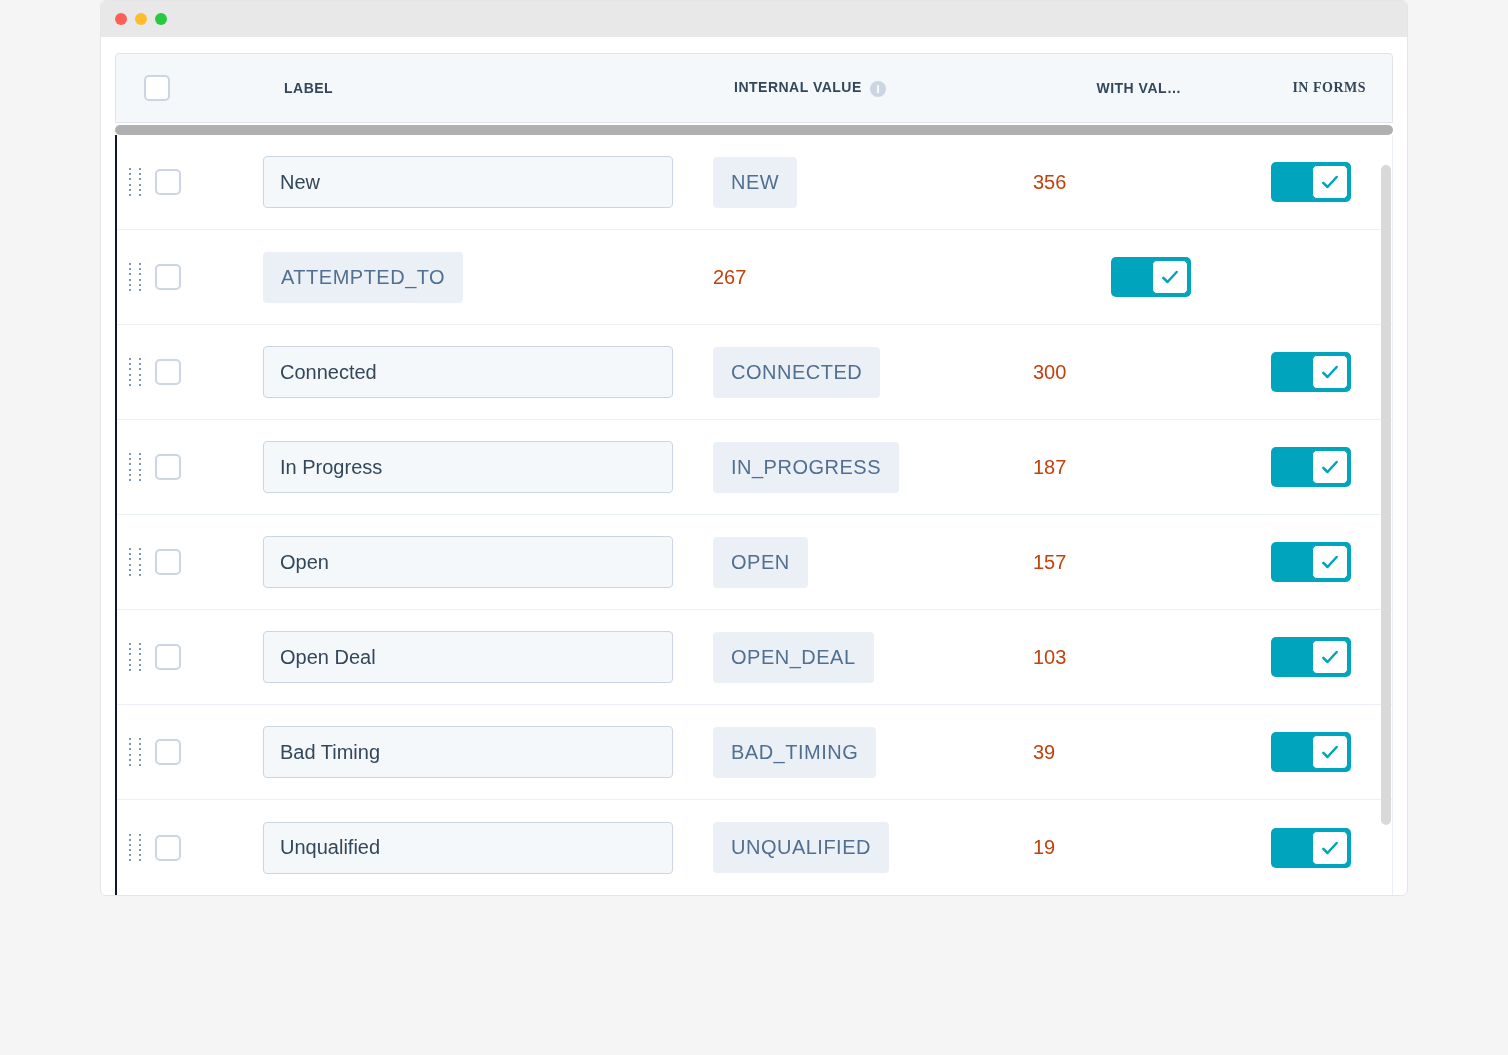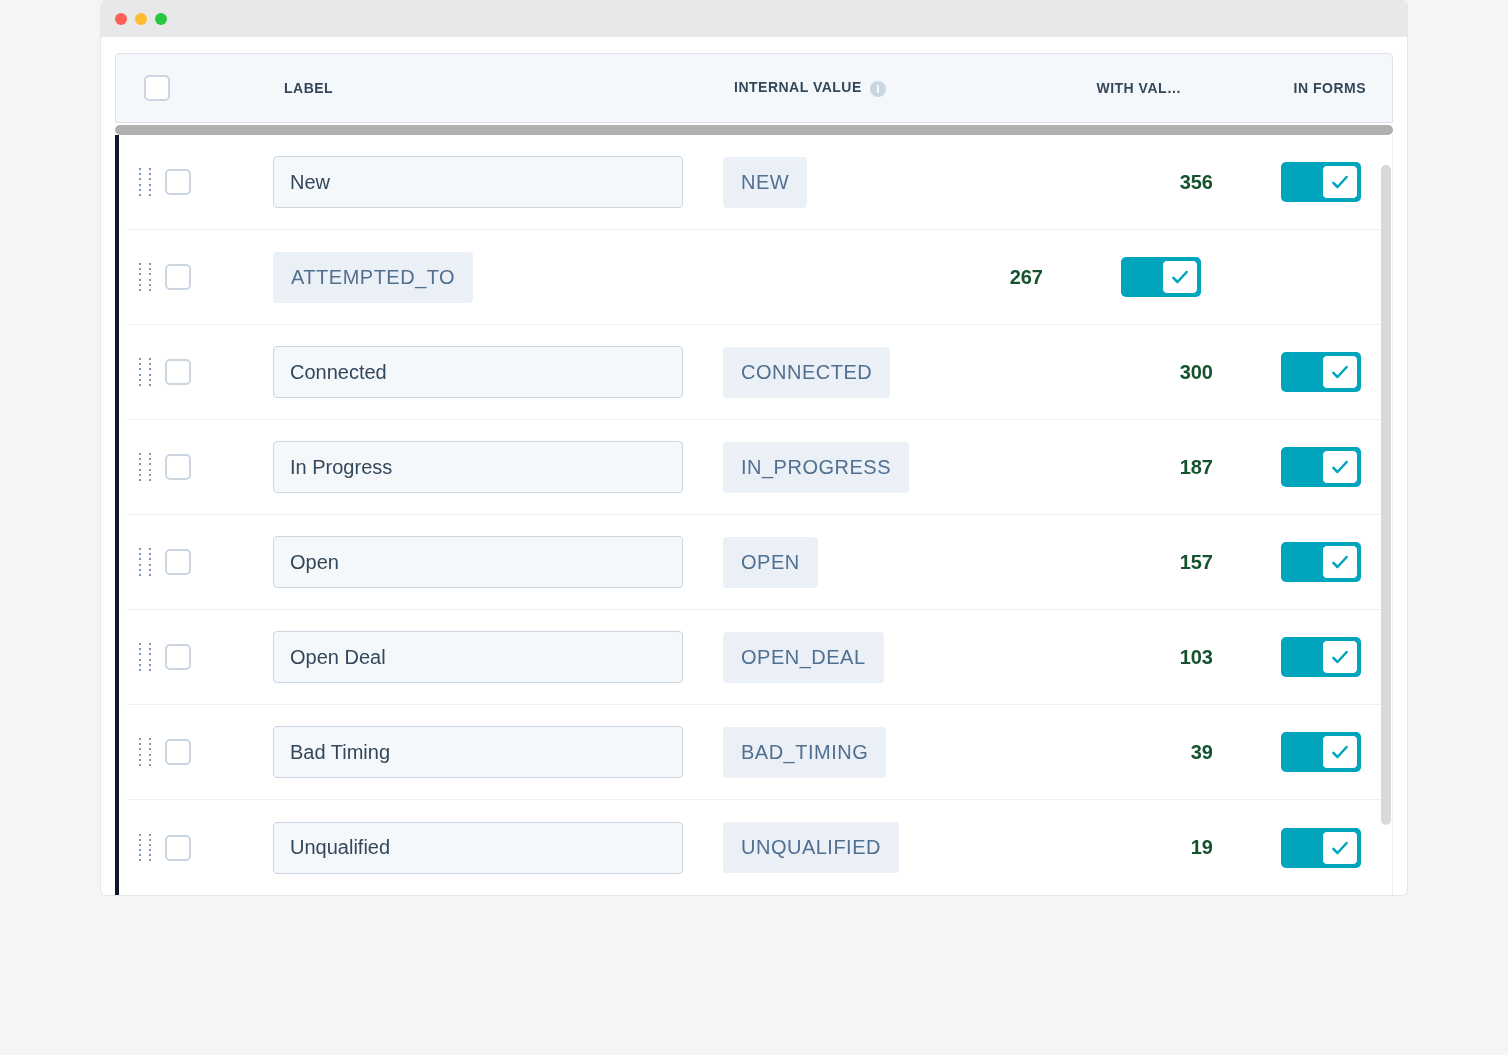--- a/index.html
+++ b/index.html
@@ -54,21 +54,21 @@
   font-size: 14px;
   font-weight: 700;
   letter-spacing: 0.5px;
   color: #33475b;
   text-transform: uppercase;
   white-space: nowrap;
   overflow: hidden;
   text-overflow: ellipsis;
 }
 .header-cell.center { text-align: center; }
-.header-cell.right { text-align: right; padding-right: 18px; }
+.header-cell.right { text-align: right; padding-right: 18px; font-family: Liberation Serif, serif; }
 
 .header-checkbox-cell {
   display: flex;
   align-items: center;
 }
 
 .checkbox {
   width: 26px; height: 26px;
   border: 2px solid #cbd6e2;
   border-radius: 5px;
@@ -77,24 +77,23 @@
 }
 
 .scrollbar-track {
   height: 10px;
   background: #b0b0b0;
   border-radius: 5px;
   margin-top: 2px;
 }
 
 .rows {
-  border-left: 4px solid #0f172a;
+  border-left: 2px solid #0f172a;
   border-right: 1px solid #eaf0f6;
   overflow: hidden;
-  padding-left: 8px;
 }
 
 .data-row {
   display: grid;
   grid-template-columns: 140px 450px 320px 170px 160px;
   align-items: center;
   height: 95px;
   border-bottom: 1px solid #eaf0f6;
   padding: 0 12px 0 6px;
   background: #fff;
@@ -145,24 +144,23 @@
   background: #eaf0f6;
   border-radius: 4px;
   padding: 14px 18px;
   font-size: 20px;
   color: #516f90;
   font-family: inherit;
   letter-spacing: 0.5px;
 }
 
 .count-cell {
-  text-align: right;
+  text-align: left;
   font-size: 20px;
-  color: #14532d;
-  font-weight: bold;
+  color: #c2410c;
 }
 
 .toggle-cell {
   display: flex;
   justify-content: flex-end;
   padding-right: 12px;
 }
 
 .toggle {
   width: 80px;

